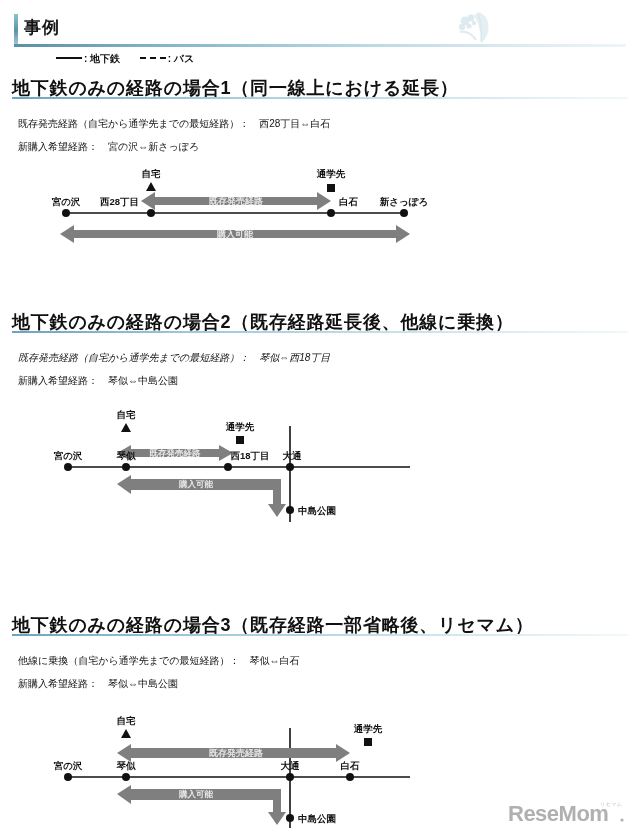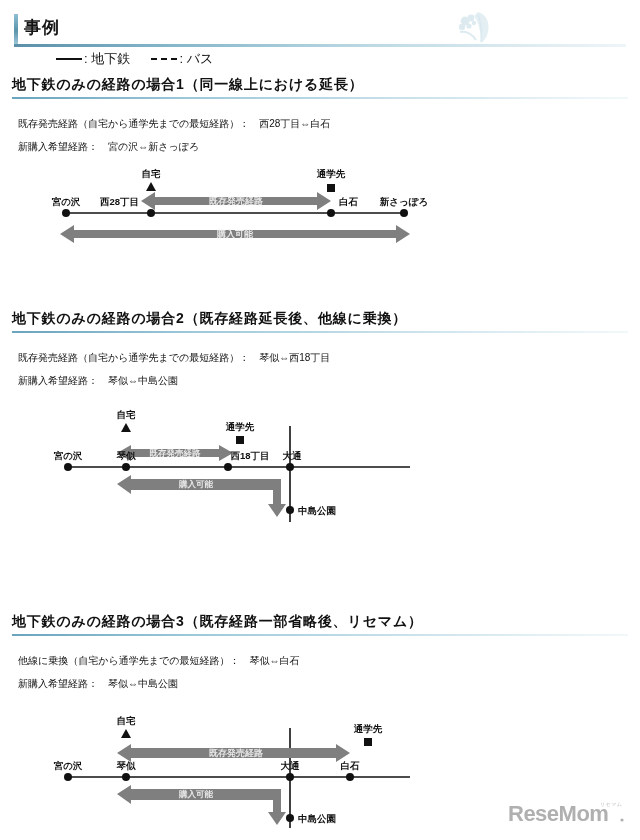--- a/index.html
+++ b/index.html
@@ -48,22 +48,22 @@
     position: absolute;
     right: 22px; top: 8px;
     width: 46px; height: 38px;
     opacity: 0.55;
   }
 
   
   .legend {
     position: absolute;
     left: 56px; top: 52px;
-    font-size: 13px;
-    font-weight: normal;
+    font-size: 10px;
+    font-weight: bold;
     color: #111;
     white-space: nowrap;
     line-height: 14px;
   }
   .legend .solid-line {
     display: inline-block;
     width: 26px; height: 0;
     border-top: 2px solid #111;
     vertical-align: 3px;
     margin-right: 2px;
@@ -75,21 +75,21 @@
     vertical-align: 3px;
     margin-right: 2px;
   }
   .legend .gap { display: inline-block; width: 14px; }
 
   
   .section { position: absolute; left: 0; width: 640px; }
   .section-title {
     position: absolute;
     left: 12px; top: 0;
-    font-size: 14px;
+    font-size: 18px;
     font-weight: bold;
     letter-spacing: 0.8px;
     color: #111;
     white-space: nowrap;
     text-align: center;
   }
   .section-rule {
     position: absolute;
     left: 12px; top: 21px;
     width: 616px; height: 2px;
@@ -178,21 +178,21 @@
     <g>
       <polygon points="60,69 74,60 74,65 396,65 396,60 410,69 396,78 396,73 74,73 74,78" fill="#7f7f7f"></polygon>
       <text x="235" y="72" font-family="'Liberation Sans',sans-serif" font-size="9" font-weight="bold" fill="#e8e8e8" text-anchor="middle">購入可能</text>
     </g>
   </svg>
 </div>
 
 <div class="section" style="top:310px;">
   <div class="section-title">地下鉄のみの経路の場合2（既存経路延長後、他線に乗換）</div>
   <div class="section-rule"></div>
-  <div class="route-line" style="top:40px;">既存発売経路（自宅から通学先までの最短経路）：　琴似⇔西18丁目</div>
+  <div class="route-line" style="top:40px;font-style:italic;">既存発売経路（自宅から通学先までの最短経路）：　琴似⇔西18丁目</div>
   <div class="route-line" style="top:63px;">新購入希望経路：　琴似⇔中島公園</div>
 </div>
 
 <div class="diagram" style="top:404px;">
   <svg viewBox="0 0 640 126" width="640" height="126">
 
     <text x="126" y="14" font-family="'Liberation Sans',sans-serif" font-size="9.5" font-weight="bold" fill="#111" text-anchor="middle">自宅</text>
     <polygon points="126,19 121,28 131,28" fill="#111"></polygon>
     <text x="240" y="26" font-family="'Liberation Sans',sans-serif" font-size="9.5" font-weight="bold" fill="#111" text-anchor="middle">通学先</text>
     <rect x="236" y="32" width="8" height="8" fill="#111"></rect>

